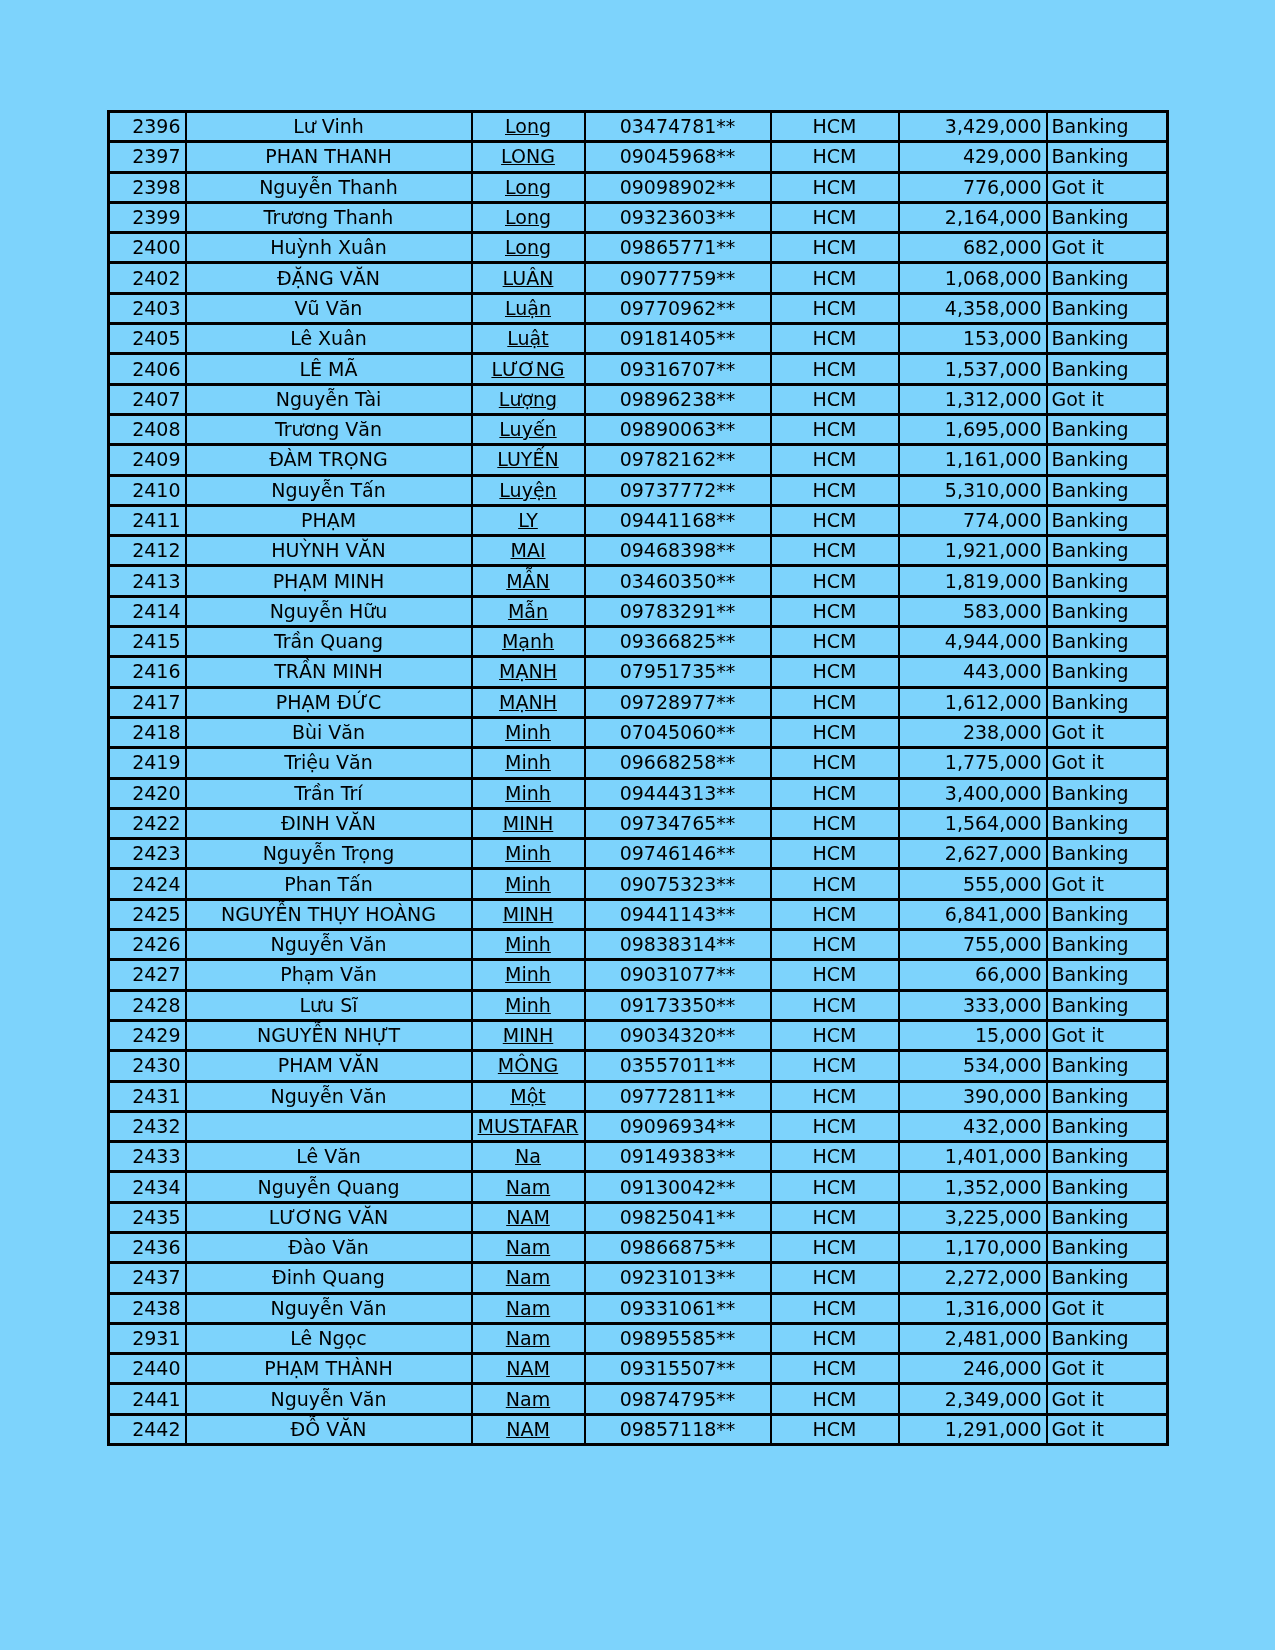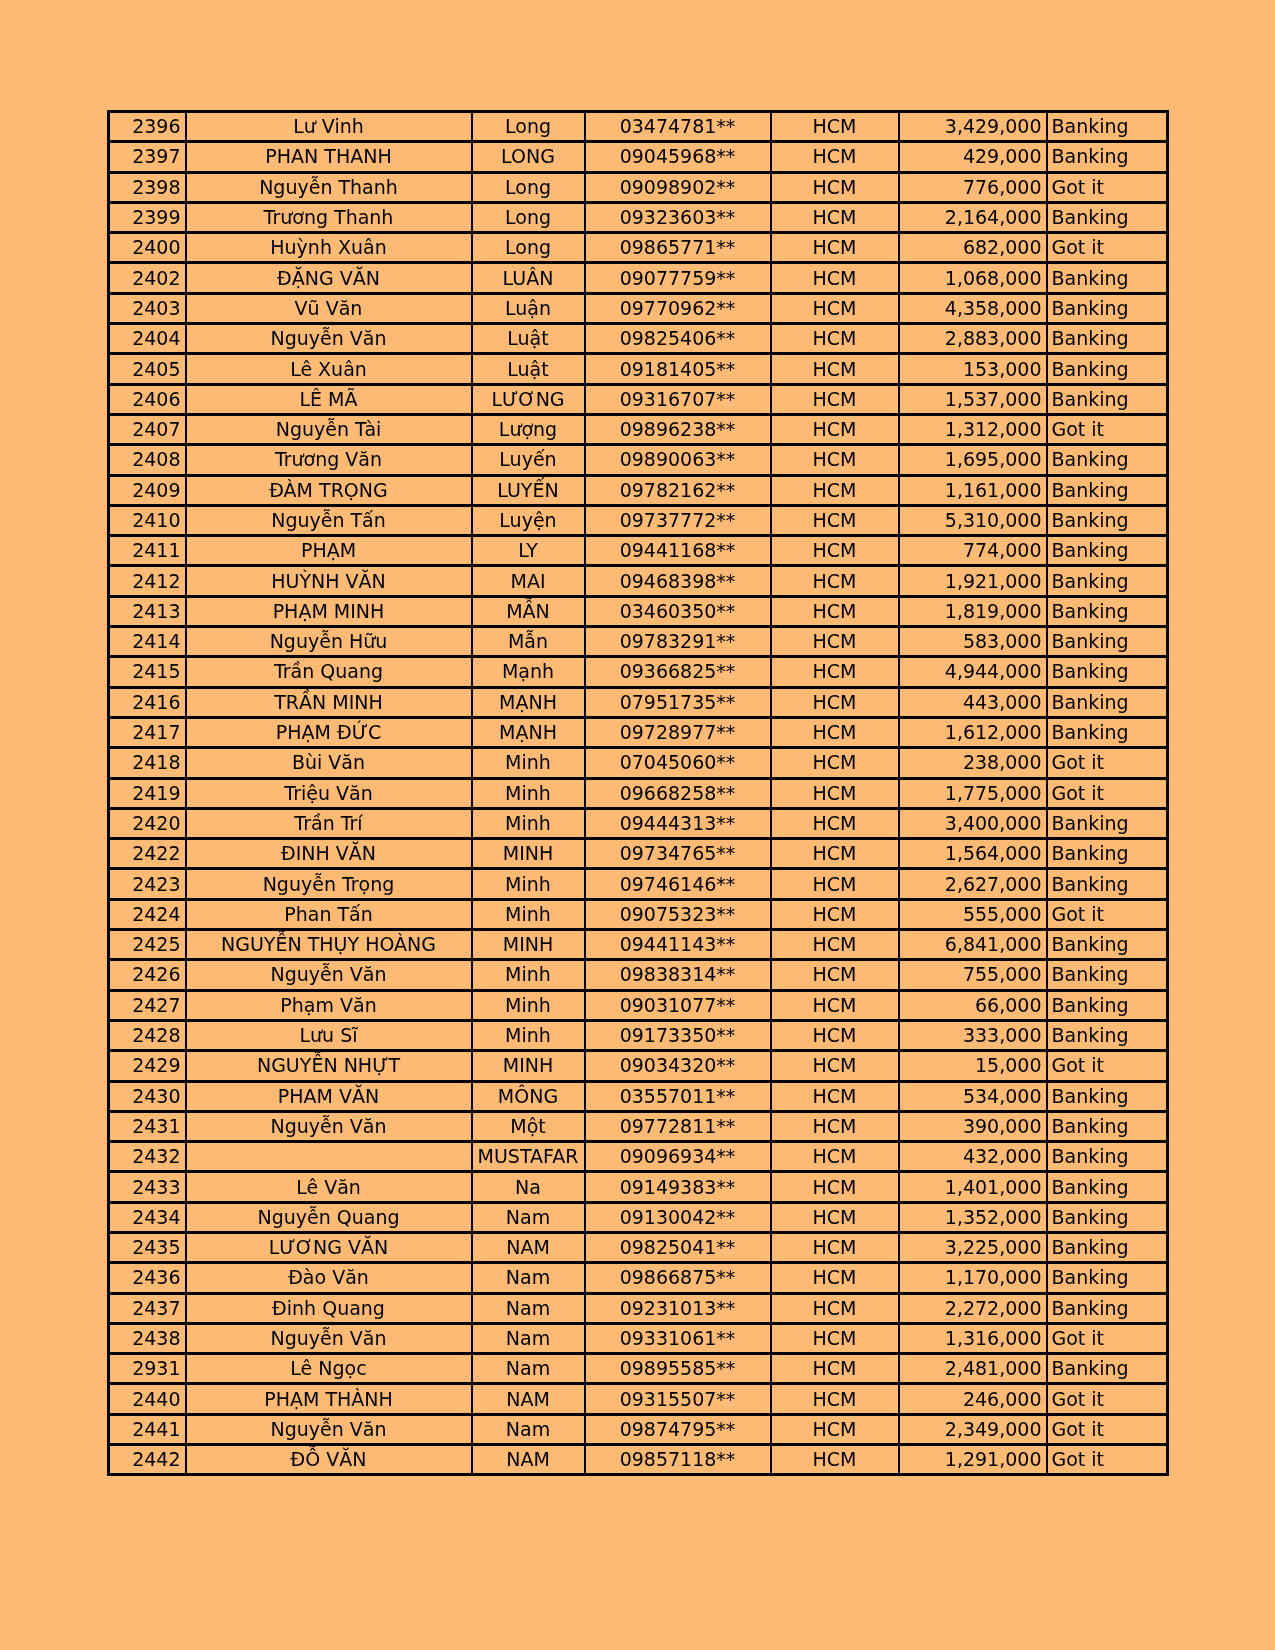--- a/index.html
+++ b/index.html
@@ -4,21 +4,21 @@
 <style>
   html, body {
     margin: 0;
     padding: 0;
     background: #ffffff;
   }
   .page {
     position: relative;
     width: 1275px;
     height: 1650px;
-    background: #fdba74;
+    background: #7dd3fc;
     font-family: "DejaVu Sans", "Liberation Sans", sans-serif;
     color: #000000;
     overflow: hidden;
   }
   table.data-table {
     position: absolute;
     left: 107px;
     top: 110px;
     width: 1059px;
     border-collapse: collapse;
@@ -32,21 +32,21 @@
     height: 27.3px;
     font-size: 19px;
     line-height: 1;
     padding: 0 4px;
     vertical-align: middle;
     white-space: nowrap;
     overflow: hidden;
   }
   td.col-id     { text-align: right;  padding-right: 2px; }
   td.col-first  { text-align: center; }
-  td.col-last   { text-align: center; padding: 0 1px; }
+  td.col-last   { text-align: center; padding: 0 1px; text-decoration: underline; }
   td.col-phone  { text-align: center; }
   td.col-city   { text-align: center; }
   td.col-amount { text-align: right;  padding-right: 7px; }
   td.col-status { text-align: left;   padding-left: 8px; }
 </style>
 </head>
 <body>
 
 <div class="page">
   <table class="data-table">
@@ -117,29 +117,20 @@
         <tr>
           <td class="col-id">2403</td>
           <td class="col-first">Vũ Văn</td>
           <td class="col-last">Luận</td>
           <td class="col-phone">09770962**</td>
           <td class="col-city">HCM</td>
           <td class="col-amount">4,358,000</td>
           <td class="col-status">Banking</td>
         </tr>
         <tr>
-          <td class="col-id">2404</td>
-          <td class="col-first">Nguyễn Văn</td>
-          <td class="col-last">Luật</td>
-          <td class="col-phone">09825406**</td>
-          <td class="col-city">HCM</td>
-          <td class="col-amount">2,883,000</td>
-          <td class="col-status">Banking</td>
-        </tr>
-        <tr>
           <td class="col-id">2405</td>
           <td class="col-first">Lê Xuân</td>
           <td class="col-last">Luật</td>
           <td class="col-phone">09181405**</td>
           <td class="col-city">HCM</td>
           <td class="col-amount">153,000</td>
           <td class="col-status">Banking</td>
         </tr>
         <tr>
           <td class="col-id">2406</td>

